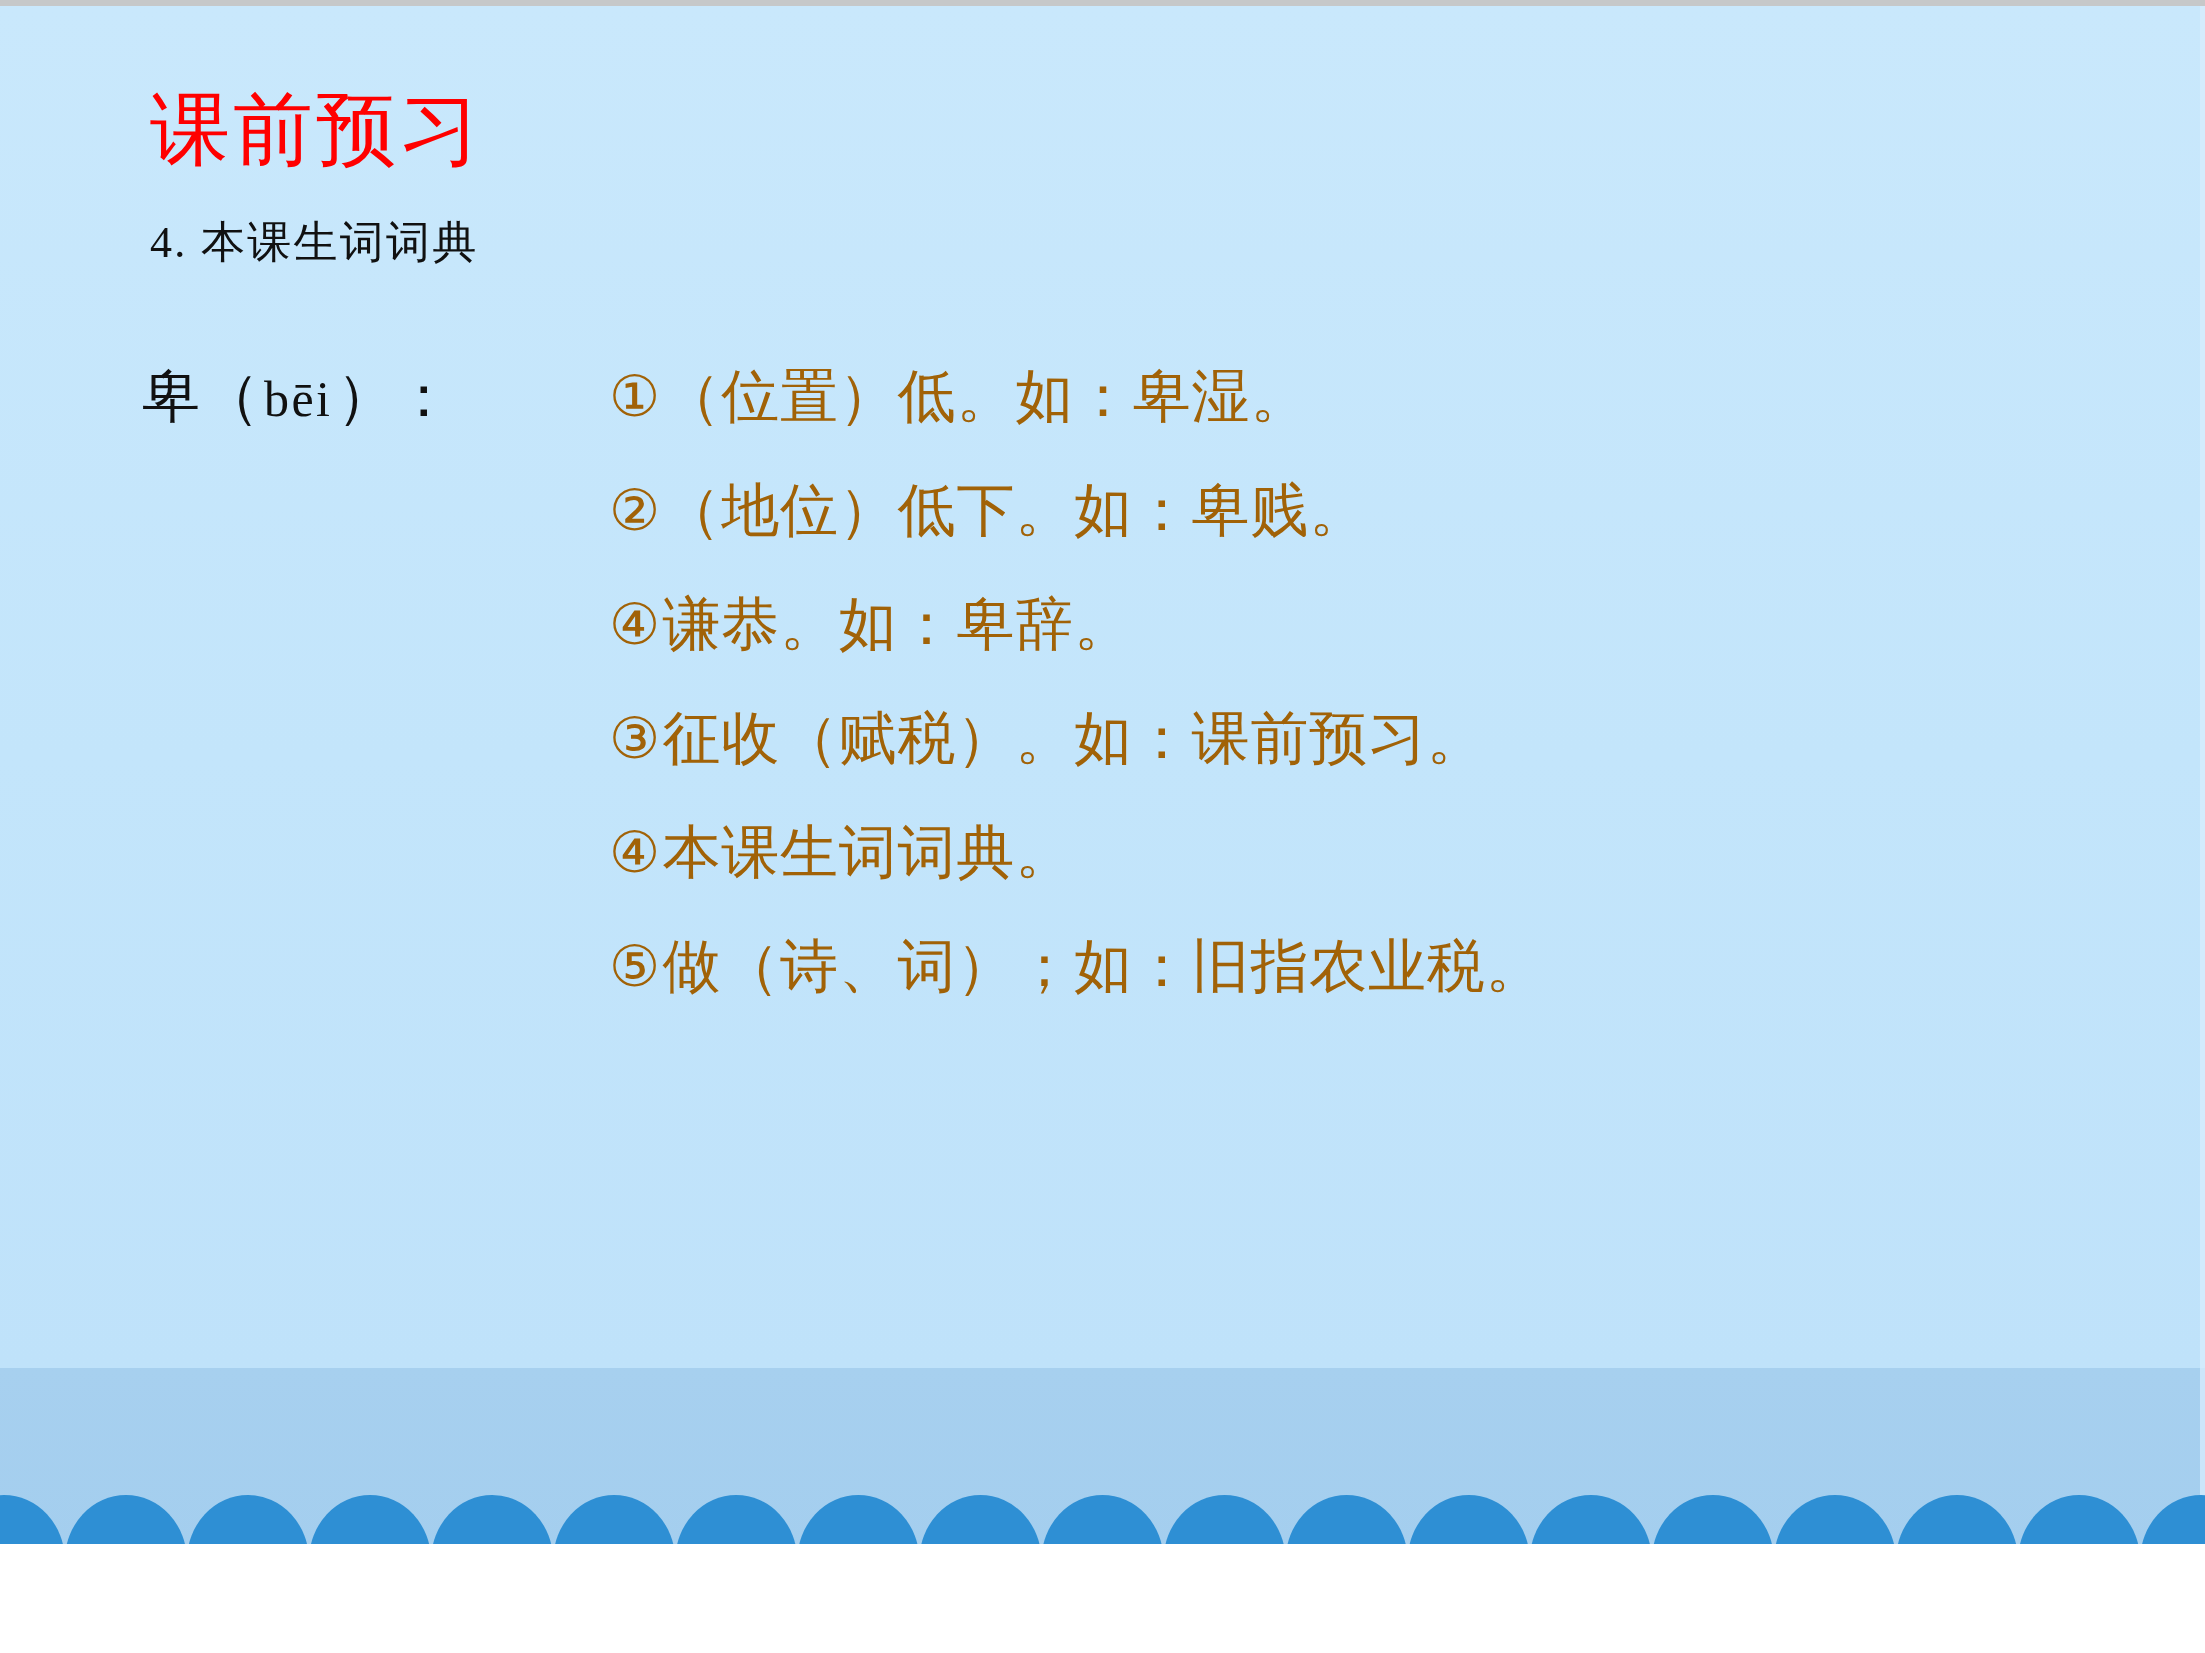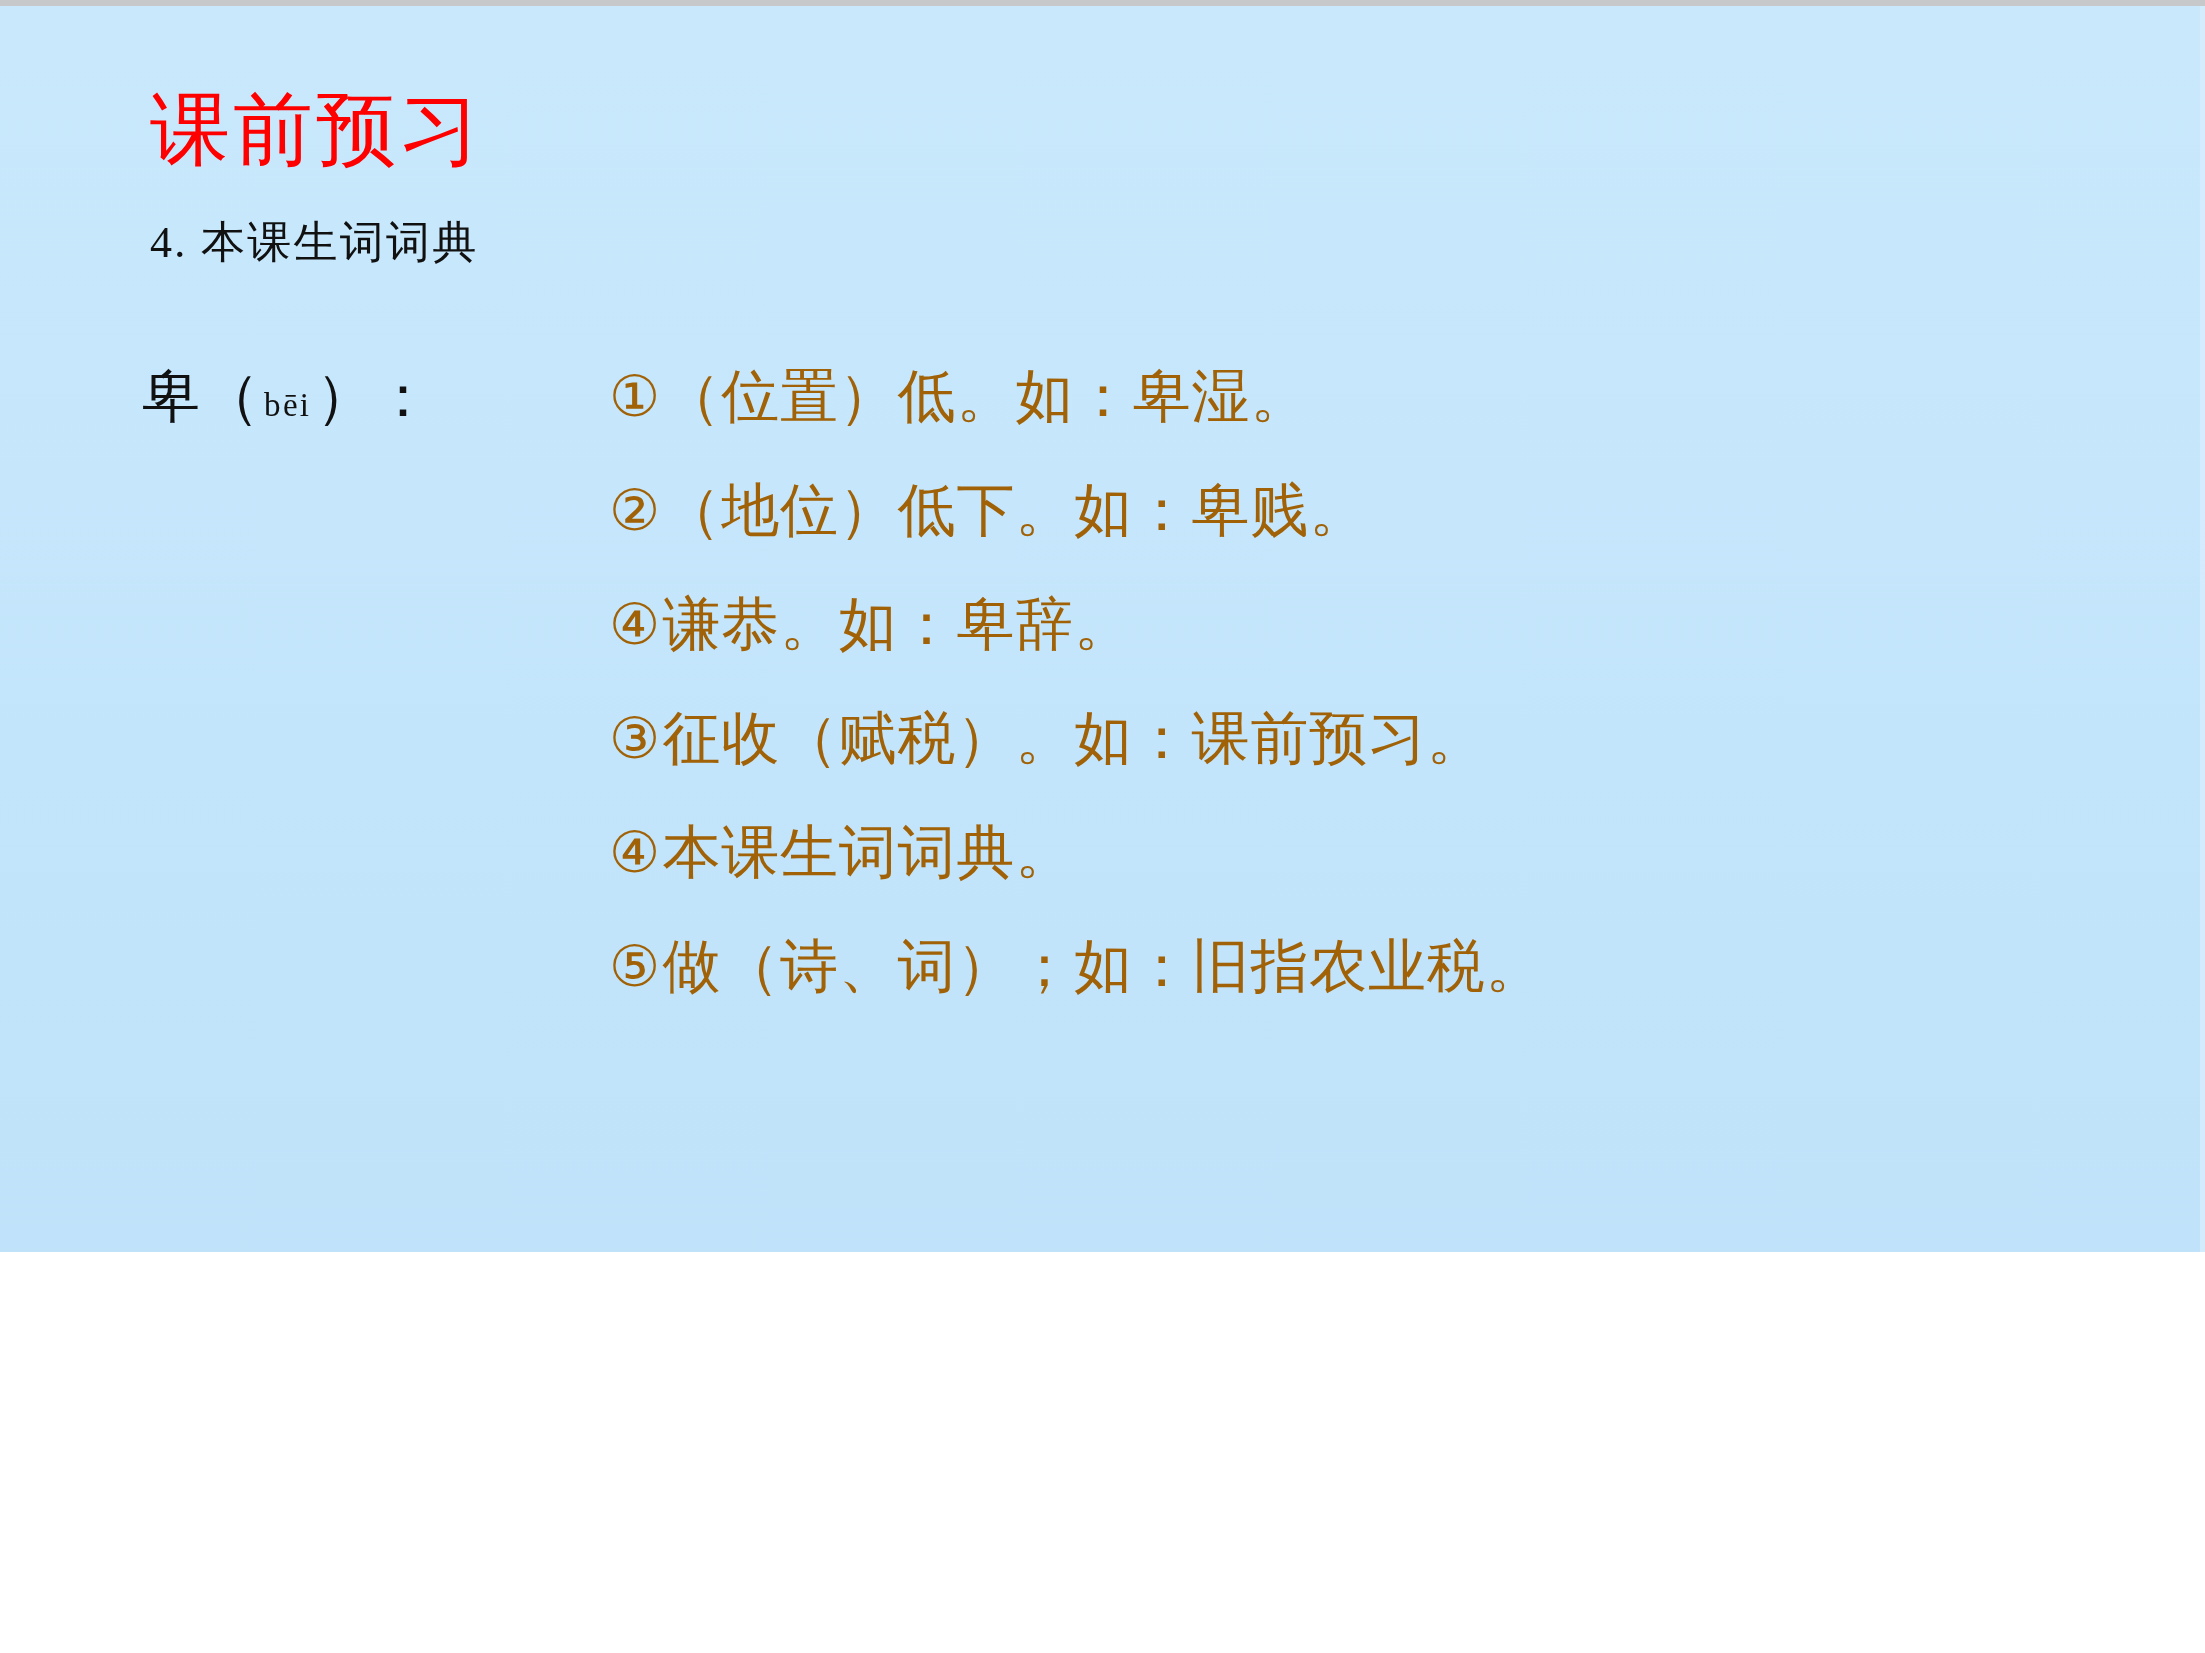--- a/index.html
+++ b/index.html
@@ -5,21 +5,21 @@
 <style>
   html, body {
     margin: 0;
     padding: 0;
     background: #ffffff;
   }
 
   #slide {
     position: relative;
     width: 2205px;
-    height: 1252px;
+    height: 1544px;
     overflow: hidden;
     background: #c8e7fb;
     font-family: "Liberation Serif", "DejaVu Serif", serif;
     -webkit-font-smoothing: antialiased;
   }
 
   
   .bg-top-bar {
     position: absolute;
     left: 0; top: 0;
@@ -114,21 +114,21 @@
     font-size: 58px;
     color: #111111;
     letter-spacing: 0px;
     white-space: nowrap;
   }
 
   .headword .hw-char { letter-spacing: 1.5px; }
 
   .headword .pinyin {
     font-family: "Liberation Serif", "DejaVu Serif", serif;
-    font-size: 33px;
+    font-size: 50px;
     letter-spacing: 2.3px;
     padding: 0 4.6px;
   }
 
   .headword .pinyin-pad { letter-spacing: 4.6px; }
 
   .gloss {
     display: inline-block;
     font-size: 58px;
     color: #a16207;

